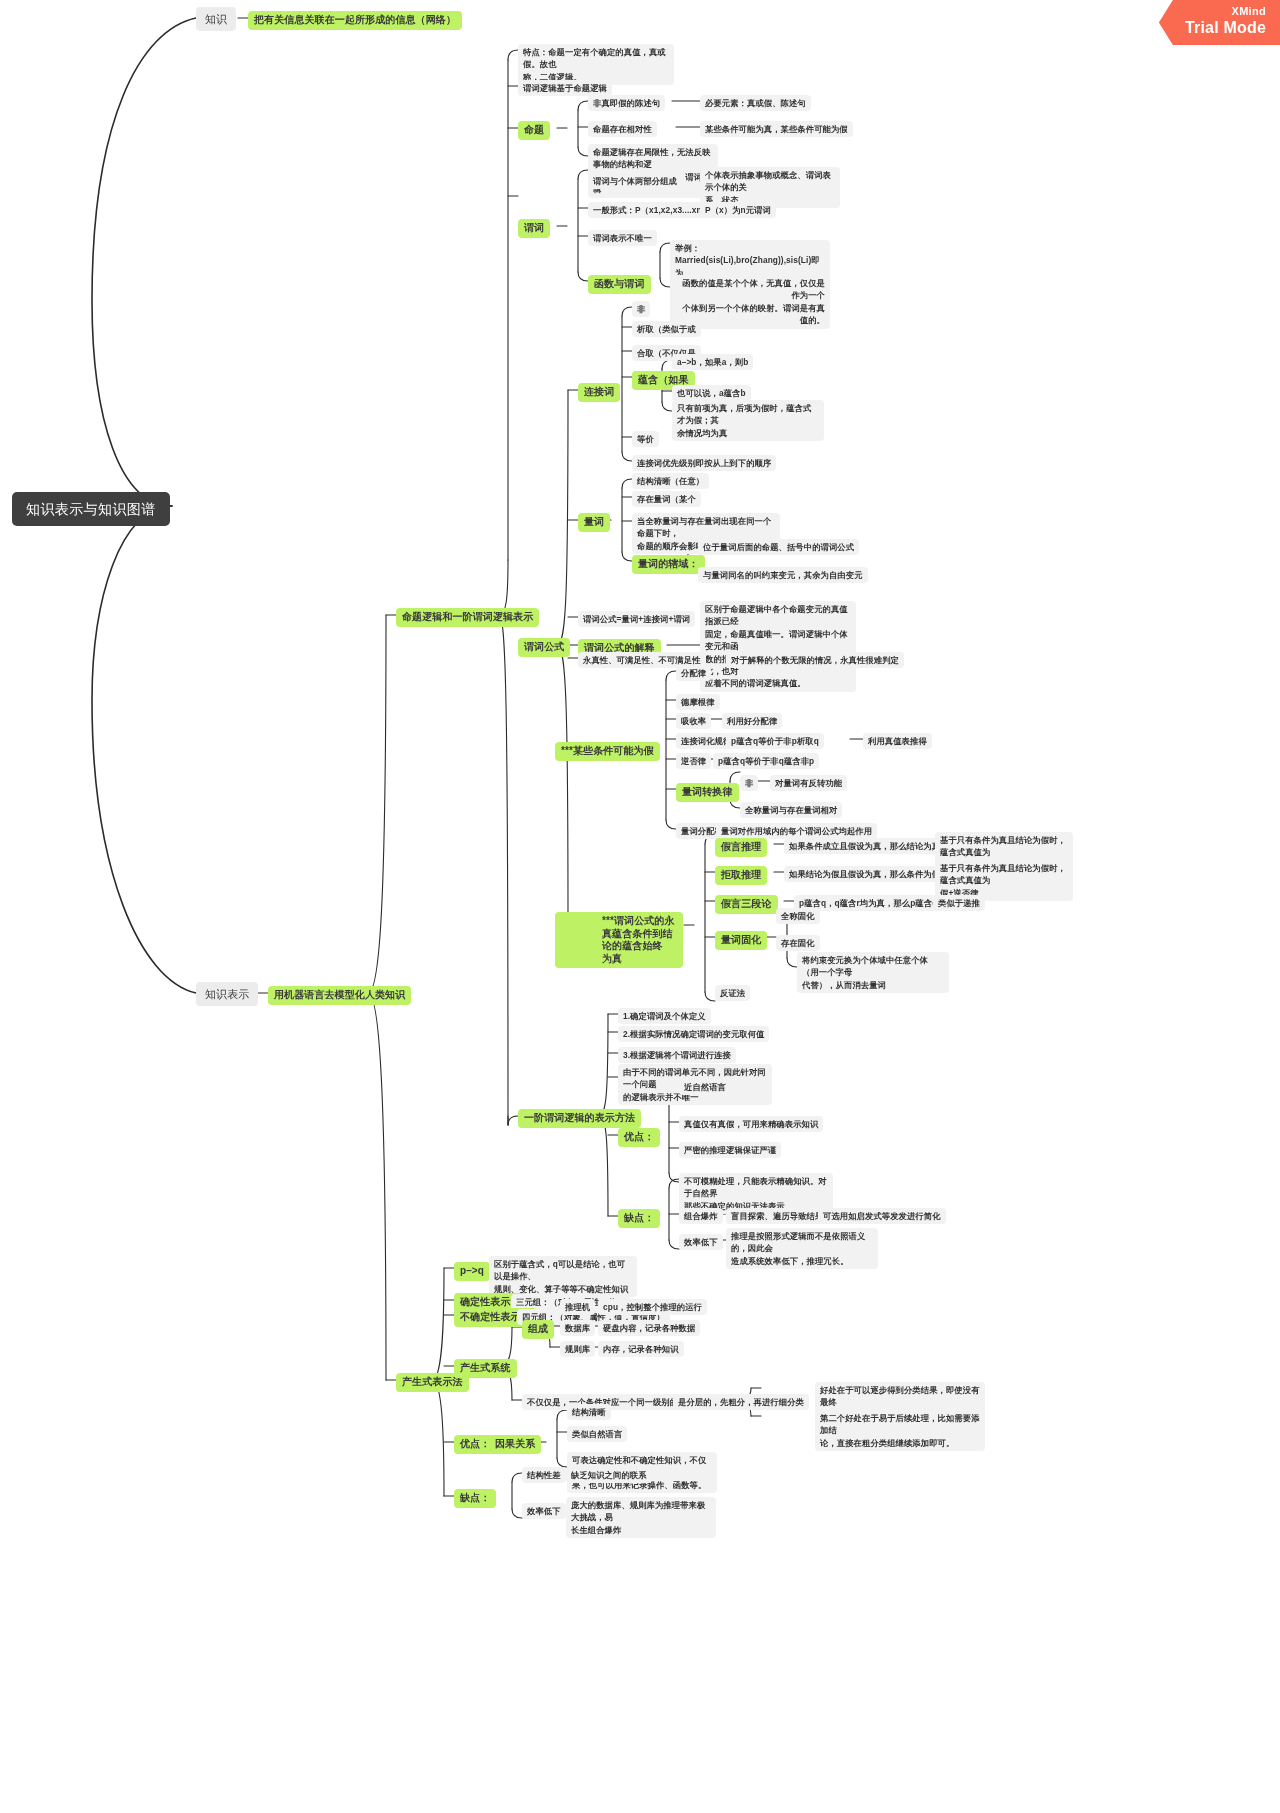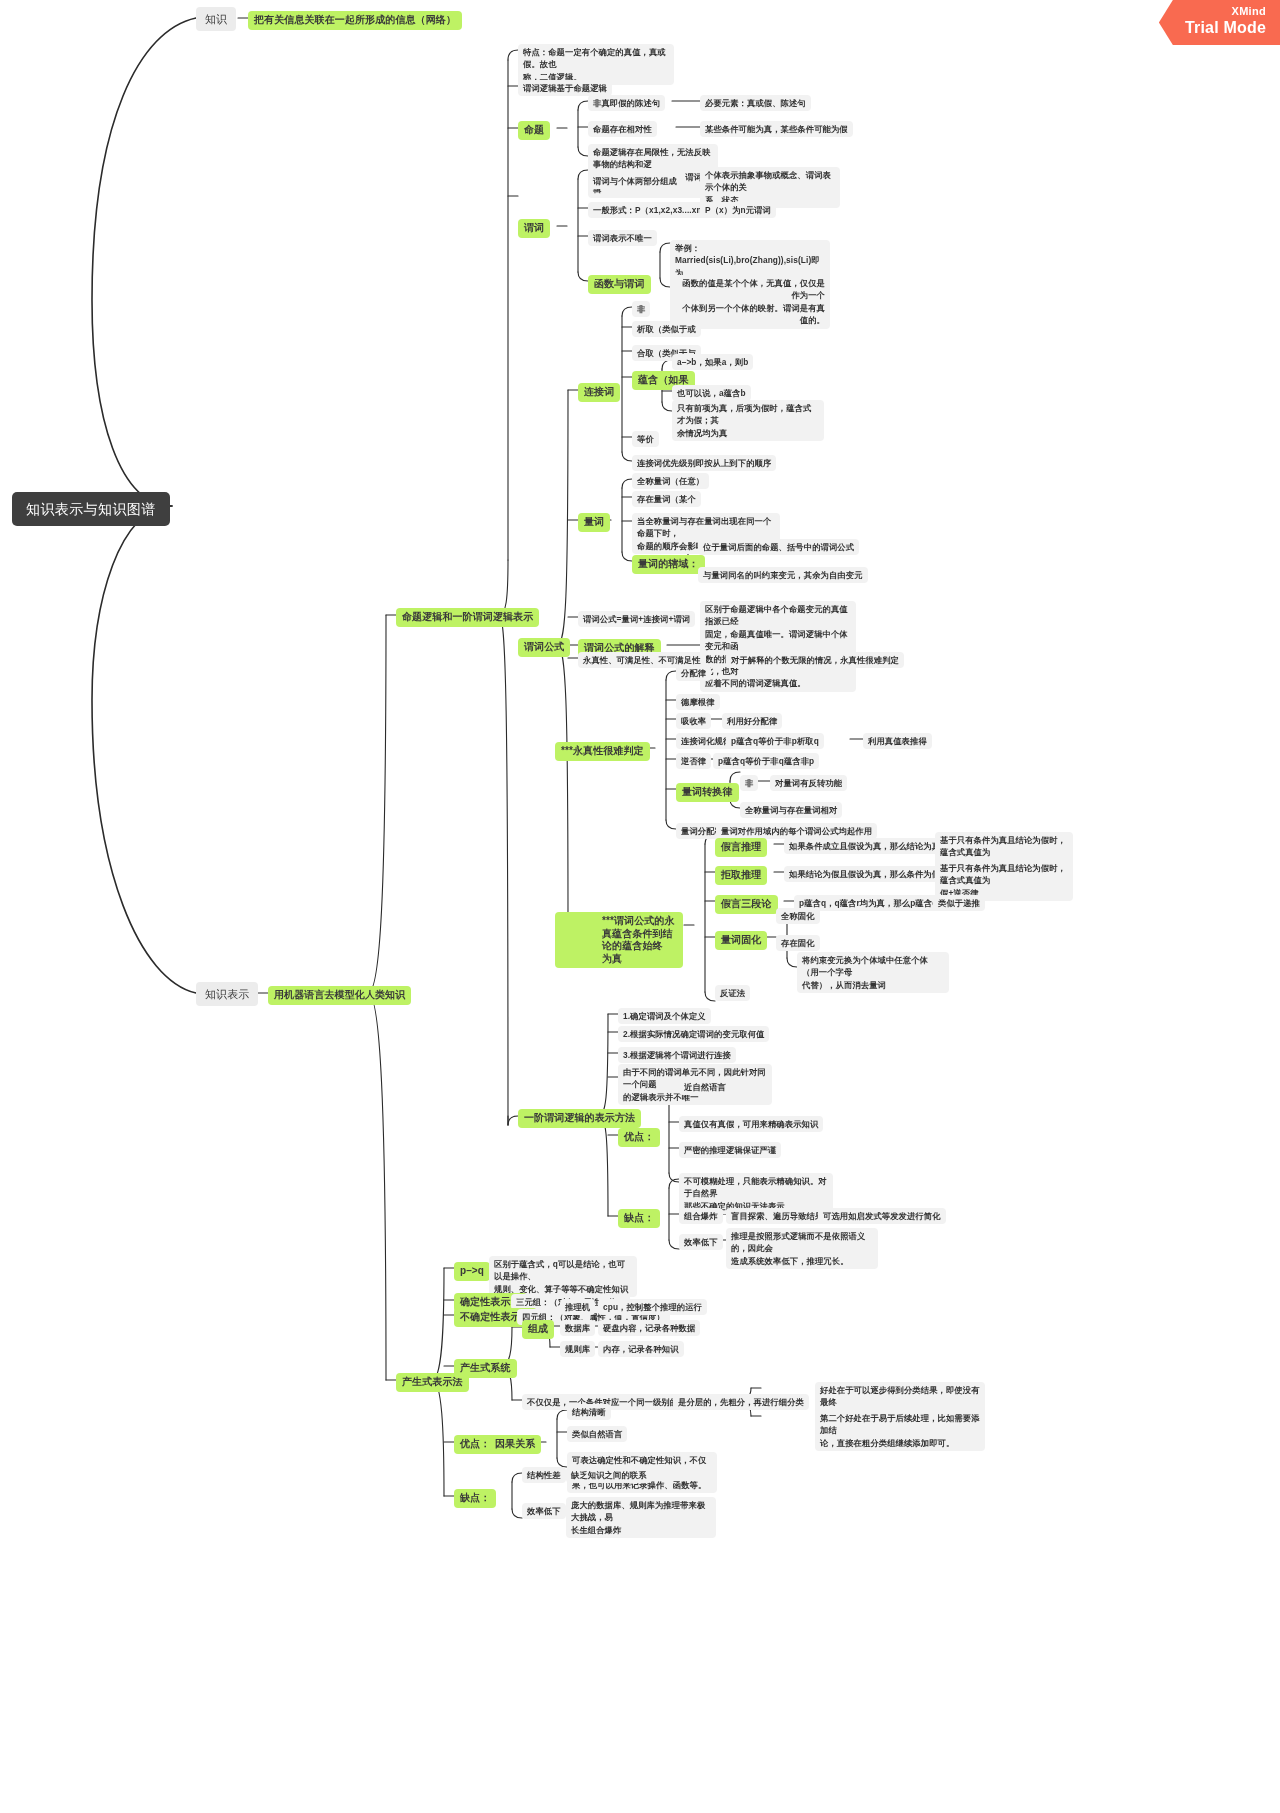--- a/index.html
+++ b/index.html
@@ -312,48 +312,48 @@
   <div class="node" style="left:670px; top:240px; width:160px;">举例：Married(sis(Li),bro(Zhang)),sis(Li)即为
 函数。Greater（5，3）即为谓词</div>
   <div class="node" style="left:670px; top:275px; width:160px;text-align:right;">函数的值是某个个体，无真值，仅仅是作为一个
 个体到另一个个体的映射。谓词是有真值的。</div>
 
   <div class="node lvl2" style="left:518px; top:638px;">谓词公式</div>
 
   <div class="node lvl2" style="left:578px; top:383px;">连接词</div>
   <div class="node" style="left:632px; top:301px;">非</div>
   <div class="node" style="left:632px; top:321px;">析取（类似于或</div>
-  <div class="node" style="left:632px; top:345px;">合取（类似于与</div>
+  <div class="node" style="left:632px; top:345px;">合取（不仅仅是</div>
   <div class="node lvl2" style="left:632px; top:371px;">蕴含（如果</div>
   <div class="node" style="left:672px; top:354px;">a–&gt;b，如果a，则b</div>
   <div class="node" style="left:672px; top:385px;">也可以说，a蕴含b</div>
   <div class="node" style="left:672px; top:400px; width:152px;">只有前项为真，后项为假时，蕴含式才为假；其
 余情况均为真</div>
   <div class="node" style="left:632px; top:431px;">等价</div>
   <div class="node" style="left:632px; top:455px;">连接词优先级别即按从上到下的顺序</div>
 
   <div class="node lvl2" style="left:578px; top:513px;">量词</div>
-  <div class="node" style="left:632px; top:473px;">全称量词（任意）</div>
+  <div class="node" style="left:632px; top:473px;">结构清晰（任意）</div>
   <div class="node" style="left:632px; top:491px;">存在量词（某个</div>
   <div class="node" style="left:632px; top:513px; width:148px;">当全称量词与存在量词出现在同一个命题下时，
 命题的顺序会影响结果</div>
   <div class="node lvl2" style="left:632px; top:555px;">量词的辖域：</div>
   <div class="node" style="left:698px; top:539px;">位于量词后面的命题、括号中的谓词公式</div>
   <div class="node" style="left:698px; top:567px;">与量词同名的叫约束变元，其余为自由变元</div>
 
   <div class="node" style="left:578px; top:611px;">谓词公式=量词+连接词+谓词</div>
   <div class="node lvl2" style="left:578px; top:639px;">谓词公式的解释</div>
   <div class="node" style="left:700px; top:601px; width:156px;">区别于命题逻辑中各个命题变元的真值指派已经
 固定，命题真值唯一。谓词逻辑中个体变元和函
 数的指派不同，对应于不同的解释，因此，也对
 应着不同的谓词逻辑真值。</div>
   <div class="node" style="left:578px; top:652px;">永真性、可满足性、不可满足性</div>
   <div class="node" style="left:726px; top:652px;">对于解释的个数无限的情况，永真性很难判定</div>
 
-  <div class="node lvl2" style="left:555px; top:742px;">***永真性很难判定</div>
+  <div class="node lvl2" style="left:555px; top:742px;">***某些条件可能为假</div>
   <div class="node" style="left:676px; top:665px;">分配律</div>
   <div class="node" style="left:676px; top:694px;">德摩根律</div>
   <div class="node" style="left:676px; top:713px;">吸收率</div>
   <div class="node" style="left:722px; top:713px;">利用好分配律</div>
   <div class="node" style="left:676px; top:733px;">连接词化规律</div>
   <div class="node" style="left:726px; top:733px;">p蕴含q等价于非p析取q</div>
   <div class="node" style="left:863px; top:733px;">利用真值表推得</div>
   <div class="node" style="left:676px; top:753px;">逆否律</div>
   <div class="node" style="left:713px; top:753px;">p蕴含q等价于非q蕴含非p</div>
   <div class="node lvl2" style="left:676px; top:783px;">量词转换律</div>

